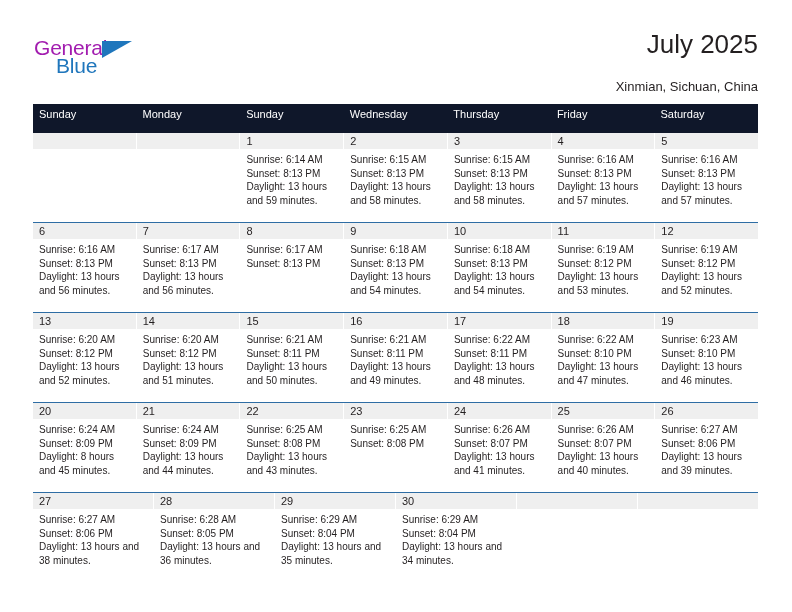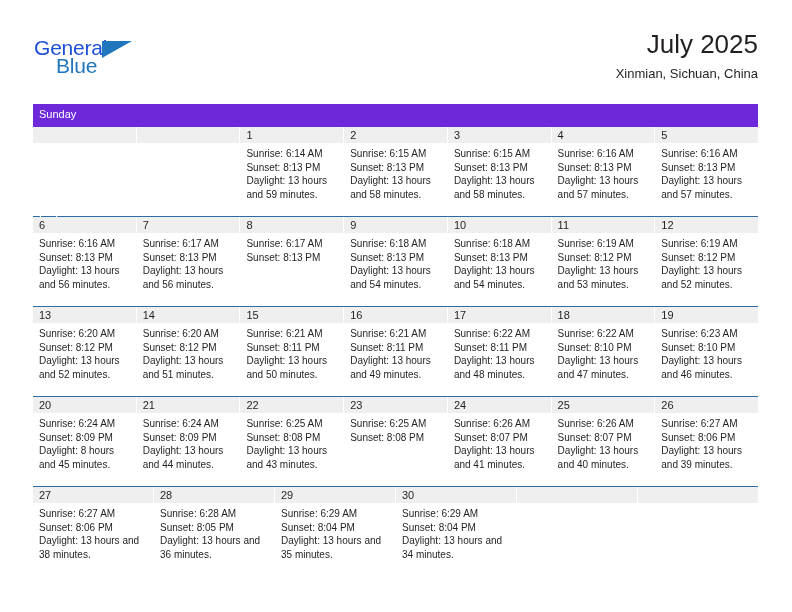--- a/index.html
+++ b/index.html
@@ -36,21 +36,21 @@
     top: 8px;
     width: 120px;
     height: 48px;
   }
   .brand-general {
     position: absolute;
     left: 0;
     top: 0;
     font-size: 21px;
     letter-spacing: -0.2px;
-    color: #1d4ed8;
+    color: #a21caf;
     font-family: "Liberation Sans", sans-serif;
   }
   .brand-blue {
     position: absolute;
     left: 22px;
     top: 18px;
     font-size: 21px;
     letter-spacing: -0.2px;
     color: #1f76bc;
     font-family: "Liberation Sans", sans-serif;
@@ -71,40 +71,39 @@
     top: 0;
     text-align: right;
   }
   .cal-title {
     font-size: 26px;
     color: #231f20;
     line-height: 32px;
     white-space: nowrap;
   }
   .cal-subtitle {
-    margin-top: 6px;
+    margin-top: 19px;
     font-size: 13px;
     color: #231f20;
     line-height: 16px;
     white-space: nowrap;
     text-align: center;
   }
 
   
   .calendar {
     position: absolute;
     left: 33px;
     top: 104px;
     width: 725px;
   }
   .dow-row {
     display: flex;
-    background: #6d28d9;
-    height: 23px;
-    flex-direction: column;
+    background: #0f172a;
+    height: 29px;
   }
   .dow {
     flex: 1 1 0;
     color: #ffffff;
     font-size: 11px;
     line-height: 21px;
     padding-left: 6px;
     box-sizing: border-box;
     white-space: nowrap;
   }

